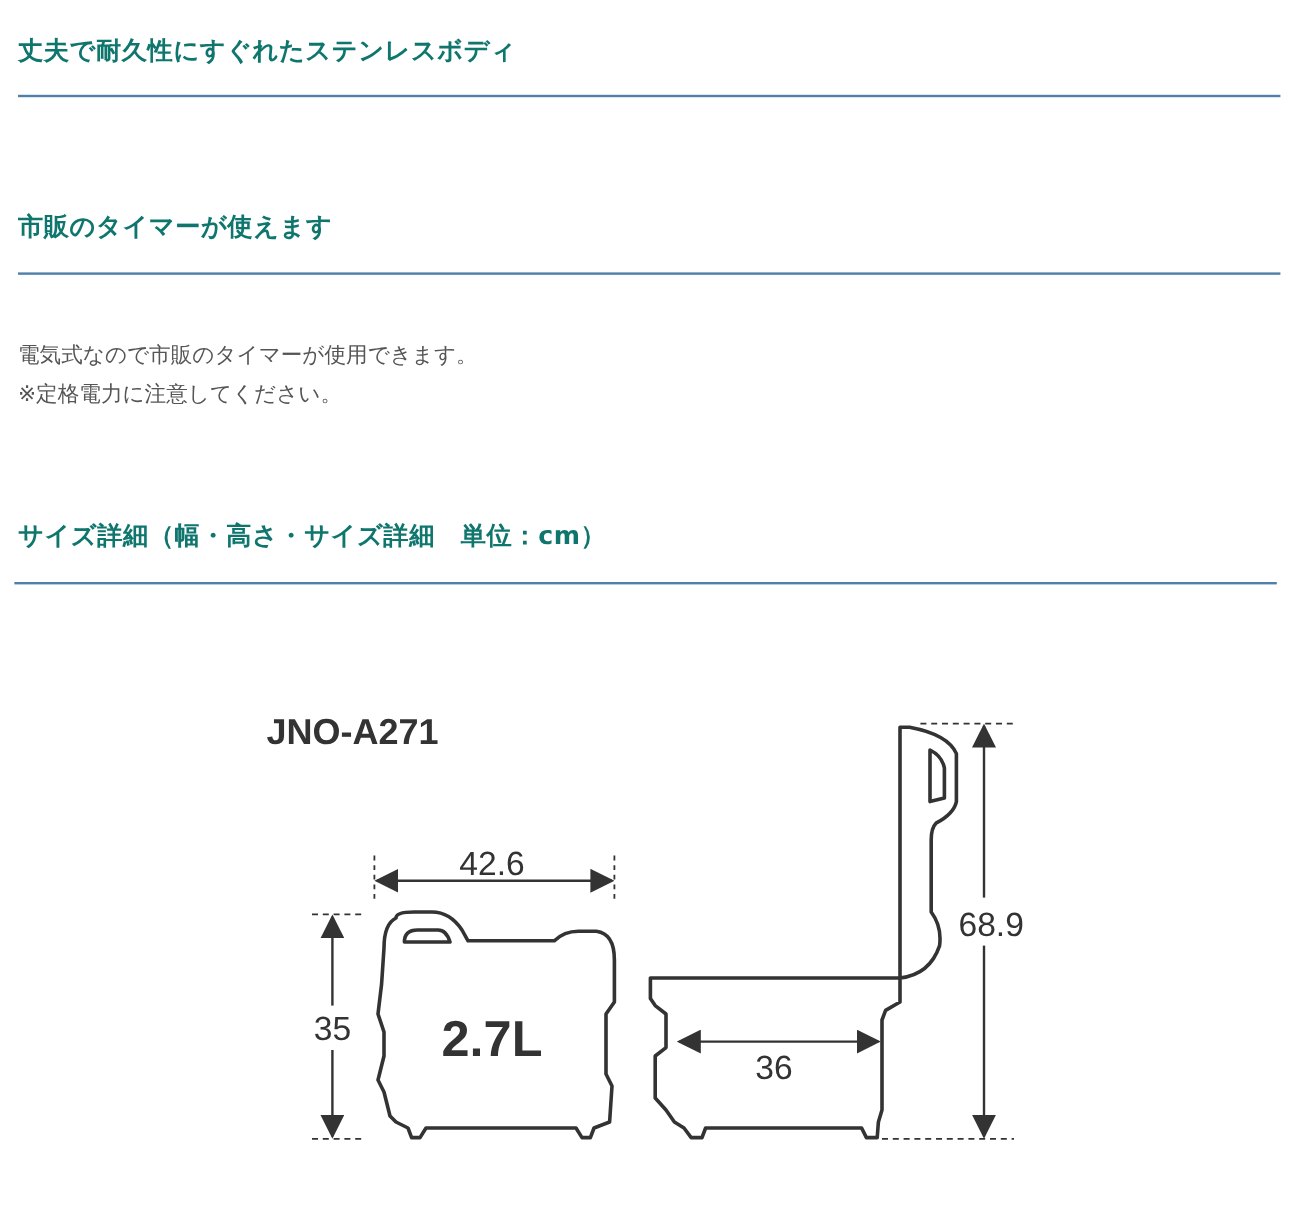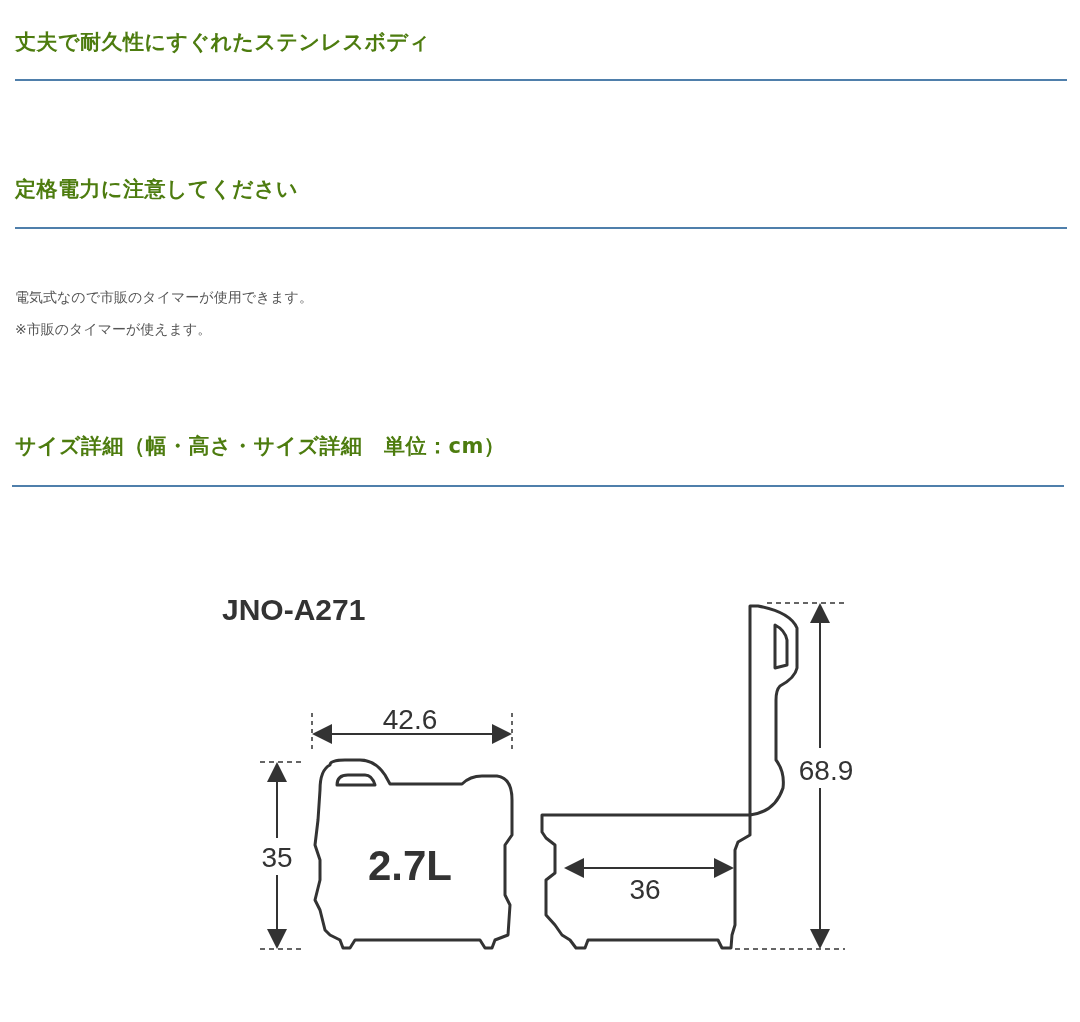--- a/index.html
+++ b/index.html
@@ -1,35 +1,35 @@
 <!DOCTYPE html>
 <html><head>
   <meta charset="utf-8">
   <style>
     html, body { margin: 0; padding: 0; background: #ffffff; }
     body { width: 1080px; height: 1022px; position: relative; overflow: hidden;
            font-family: "DejaVu Sans", "Liberation Sans", sans-serif; color: #333333; }
-    .heading { position: absolute; left: 15px; font-size: 21px; font-weight: bold; color: #4d7c0f; letter-spacing: 0.5px; }
+    .heading { position: absolute; left: 15px; font-size: 21px; font-weight: bold; color: #0f766e; letter-spacing: 0.5px; }
     .rule { position: absolute; height: 2px; background: #4f7fab; }
-    .body-text { position: absolute; left: 15px; font-size: 14px; color: #555555; line-height: 32px; }
+    .body-text { position: absolute; left: 15px; font-size: 18px; color: #555555; line-height: 32px; }
     .diagram { position: absolute; left: 0; top: 560px; width: 964px; height: 420px; }
   </style>
 </head>
 <body>
 
 <div>
   <div class="heading" style="top:28px;">丈夫で耐久性にすぐれたステンレスボディ</div>
   <div class="rule" style="top:79px; left:15px; width:1052px;"></div>
 </div>
 
 <div>
-  <div class="heading" style="top:175px;">定格電力に注意してください</div>
+  <div class="heading" style="top:175px;">市販のタイマーが使えます</div>
   <div class="rule" style="top:227px; left:15px; width:1052px;"></div>
   <div class="body-text" style="top:281px;">電気式なので市販のタイマーが使用できます。</div>
-  <div class="body-text" style="top:313px;">※市販のタイマーが使えます。</div>
+  <div class="body-text" style="top:313px;">※定格電力に注意してください。</div>
 </div>
 
 <div>
   <div class="heading" style="top:432px;">サイズ詳細（幅・高さ・サイズ詳細　単位：cm）</div>
   <div class="rule" style="top:485px; left:12px; width:1052px;"></div>
 </div>
 
 <div class="diagram">
   <svg width="1080" height="420" viewBox="0 560 1080 420" xmlns="http://www.w3.org/2000/svg">
     <defs>

